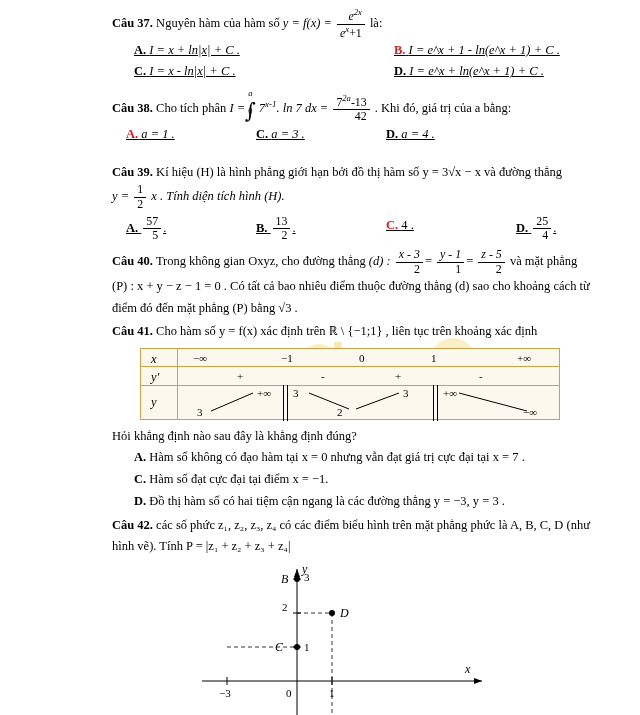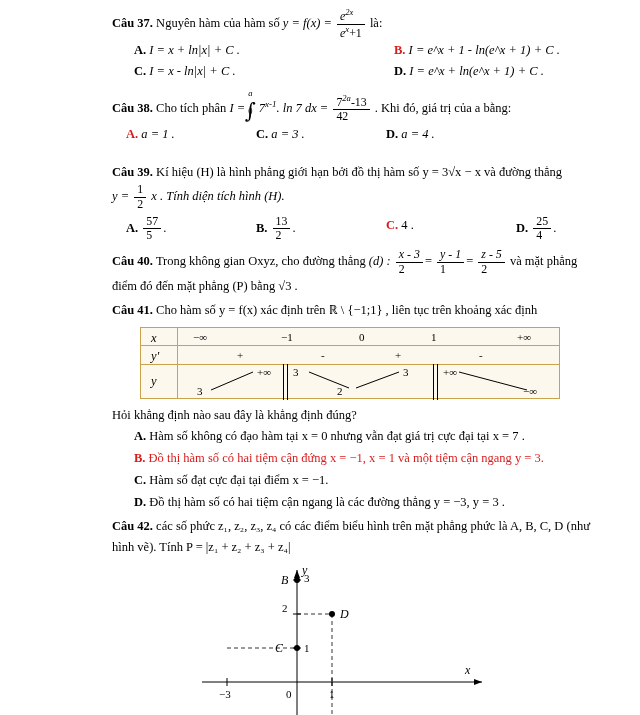--- a/index.html
+++ b/index.html
@@ -36,20 +36,21 @@
   .qlabel {
     font-weight: bold;
   }
   .stem {
     line-height: 1.7;
   }
   .opts {
     display: flex;
     flex-wrap: wrap;
     line-height: 1.7;
+    text-decoration: underline;
   }
   .opt {
     width: 50%;
     box-sizing: border-box;
     padding-left: 22px;
   }
   .opt.q4 {
     width: 25%;
     padding-left: 14px;
   }
@@ -63,21 +64,21 @@
   .red {
     color: #d81c1c;
   }
   .optline {
     line-height: 1.75;
   }
   
   .frac {
     display: inline-block;
     vertical-align: middle;
-    text-align: left;
+    text-align: right;
     line-height: 1.15;
     font-size: 0.95em;
     margin: 0 2px;
   }
   .frac .num {
     display: block;
     padding: 0 3px;
     border-bottom: 1px solid #000;
   }
   .frac .den {
@@ -257,20 +258,21 @@
     <div class="q" style="margin-top:5px;">
       <div class="stem">
         <span class="qlabel">Câu 40.</span>
         <span>Trong không gian Oxyz, cho đường thẳng</span>
         <span class="it">(d) :</span>
         <span class="frac"><span class="num it">x - 3</span><span class="den">2</span></span>=
         <span class="frac"><span class="num it">y - 1</span><span class="den">1</span></span>=
         <span class="frac"><span class="num it">z - 5</span><span class="den">2</span></span>
         <span>và mặt phẳng</span>
       </div>
+      <div class="stem">(P) : x + y − z − 1 = 0 . Có tất cả bao nhiêu điểm thuộc đường thẳng (d) sao cho khoảng cách từ</div>
       <div class="stem">điểm đó đến mặt phẳng (P) bằng √3 .</div>
     </div>
 
     <div class="q">
       <div class="stem">
         <span class="qlabel">Câu 41.</span>
         <span>Cho hàm số y = f(x) xác định trên ℝ \ {−1;1} , liên tục trên khoảng xác định</span>
       </div>
 
       <div class="vt-wrap">
@@ -314,21 +316,20 @@
             <line x1="318" y1="44" x2="386" y2="62" stroke="#000" stroke-width="1"></line>
           </svg>
         </div>
       </div>
 
       <div class="stem">
         <span>Hỏi khẳng định nào sau đây là khẳng định đúng?</span>
       </div>
       <div>
         <div class="optline" style="padding-left:22px;"><b>A.</b> <span>Hàm số không có đạo hàm tại x = 0 nhưng vẫn đạt giá trị cực đại tại x = 7 .</span></div>
-        <div class="optline red" style="padding-left:22px;"><b>B.</b> <span>Đồ thị hàm số có hai tiệm cận đứng x = −1, x = 1 và một tiệm cận ngang y = 3.</span></div>
         <div class="optline" style="padding-left:22px;"><b>C.</b> <span>Hàm số đạt cực đại tại điểm x = −1.</span></div>
         <div class="optline" style="padding-left:22px;"><b>D.</b> <span>Đồ thị hàm số có hai tiệm cận ngang là các đường thẳng y = −3, y = 3 .</span></div>
       </div>
     </div>
 
     <div class="q">
       <div class="stem">
         <span class="qlabel">Câu 42.</span>
         <span>các số phức z₁, z₂, z₃, z₄ có các điểm biểu hình trên mặt phẳng phức là A, B, C, D (như</span>
       </div>

